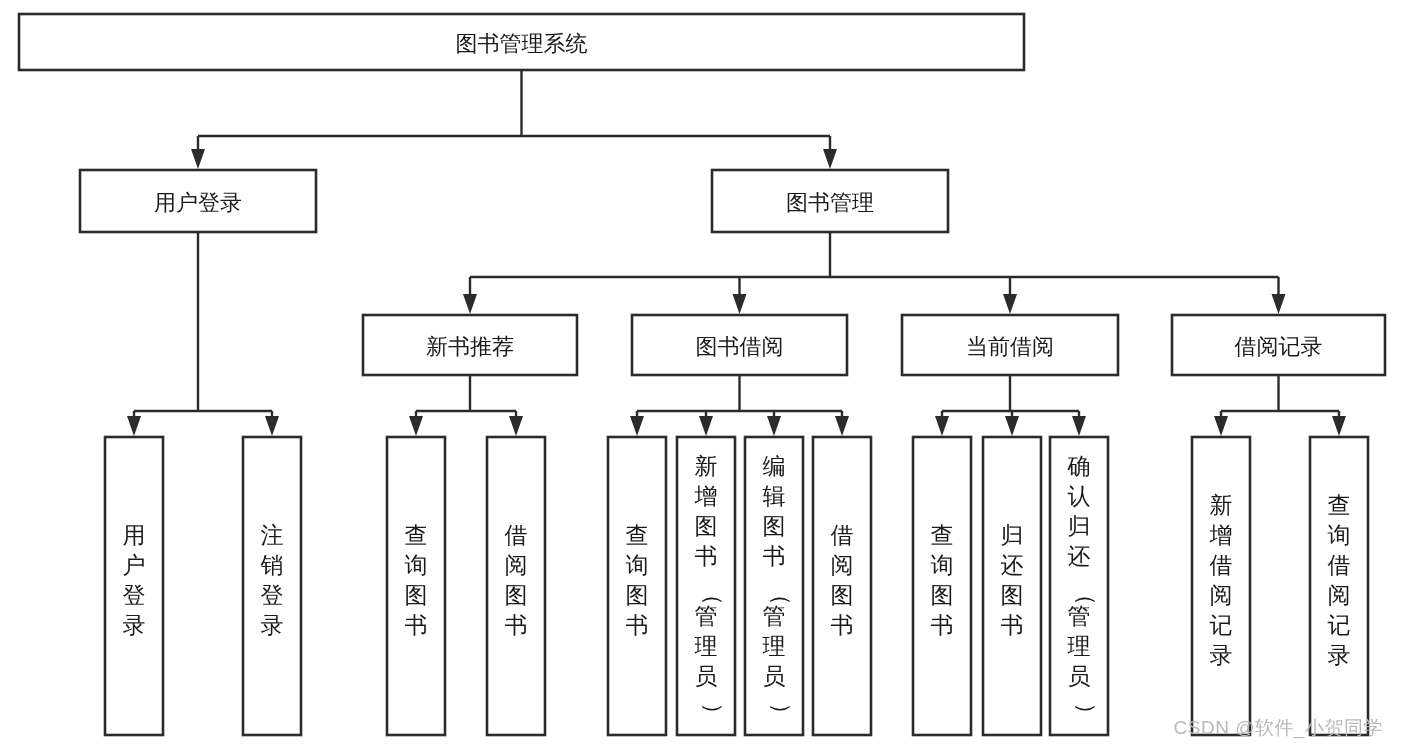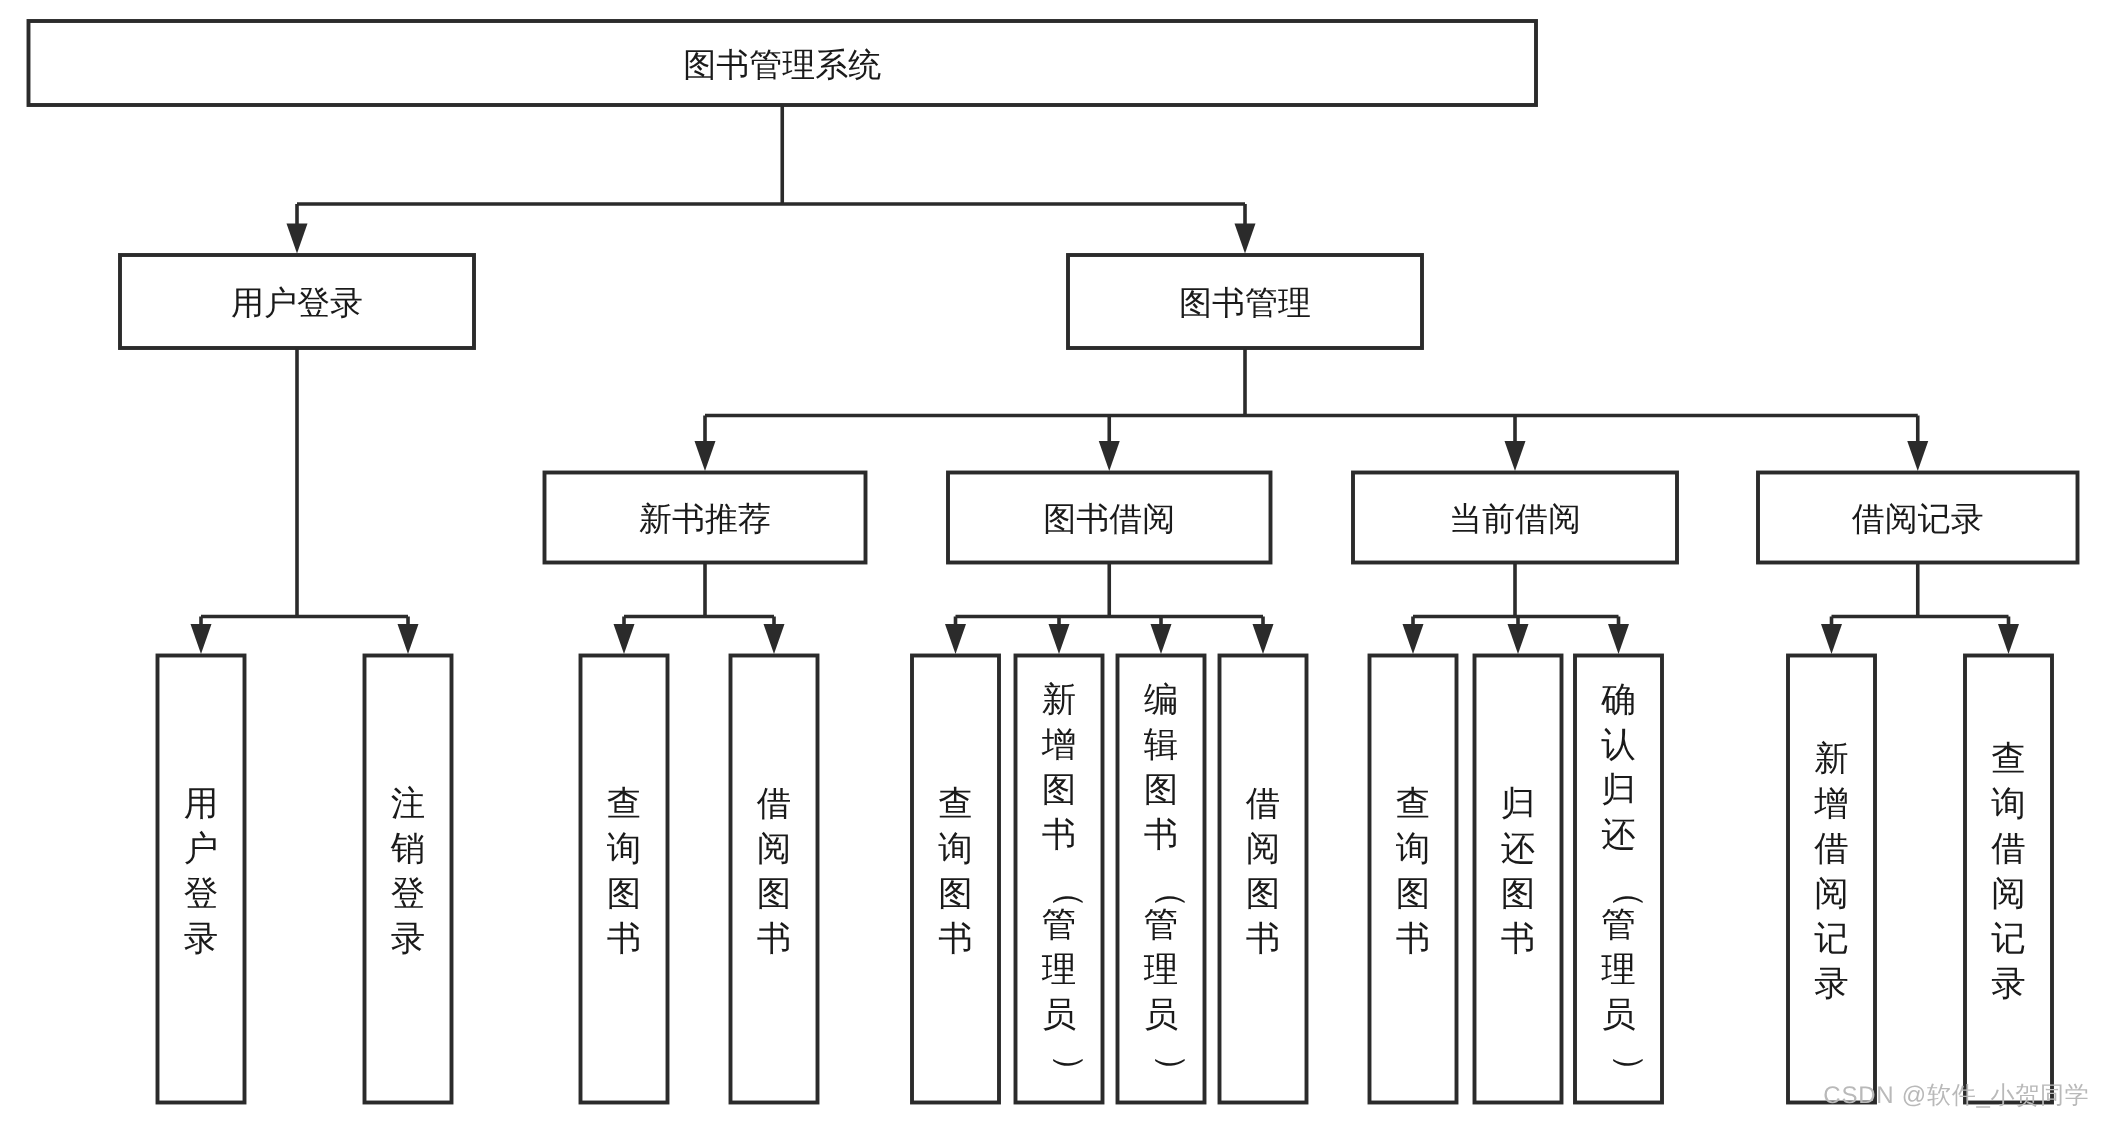--- a/index.html
+++ b/index.html
@@ -51,24 +51,24 @@
     dominant-baseline: central;
   }
   .node-label-vert {
     fill: #1a1a1a;
     font-family: "Liberation Sans", "DejaVu Sans", sans-serif;
     font-size: 23px;
     text-anchor: middle;
   }
   .watermark-text {
     position: absolute;
-    right: 12px;
+    right: 22px;
     bottom: 6px;
     font-family: "Liberation Sans", "DejaVu Sans", sans-serif;
-    font-size: 16px;
+    font-size: 19px;
     color: #b9b9b9;
     white-space: nowrap;
     letter-spacing: 0.5px;
     user-select: none;
   }
 </style>
 </head>
 <body>
 
 <div id="diagram-root">

